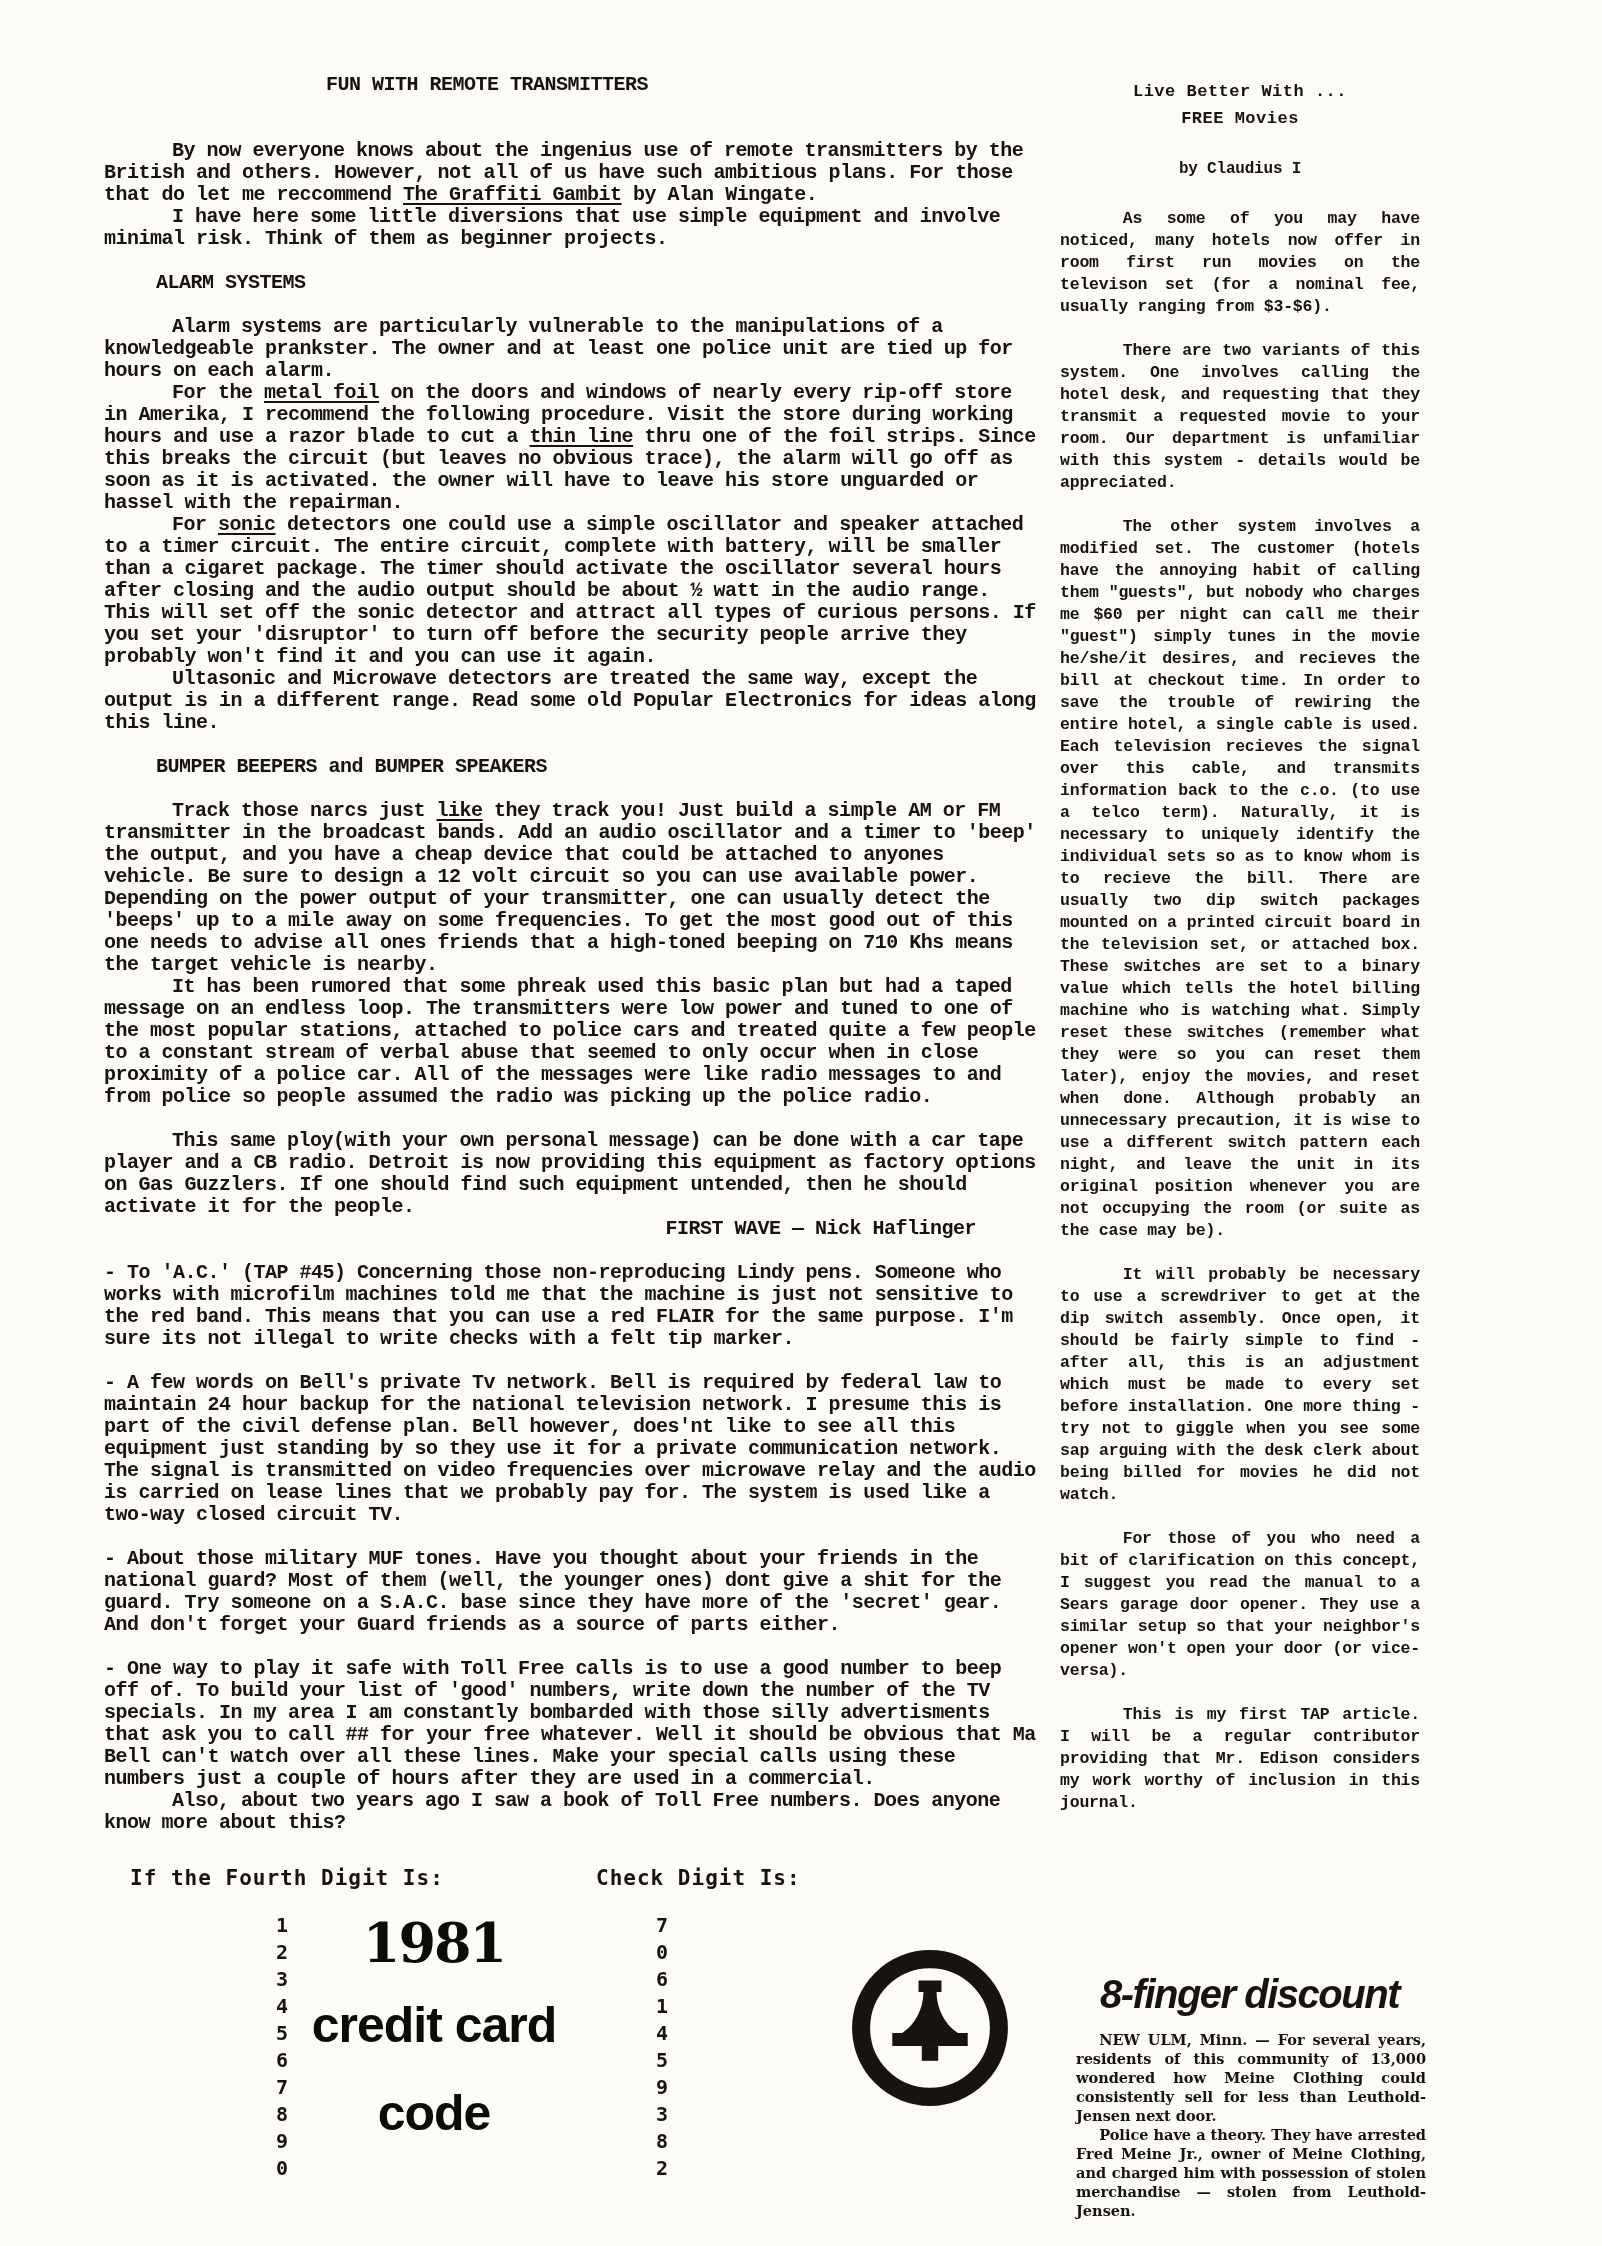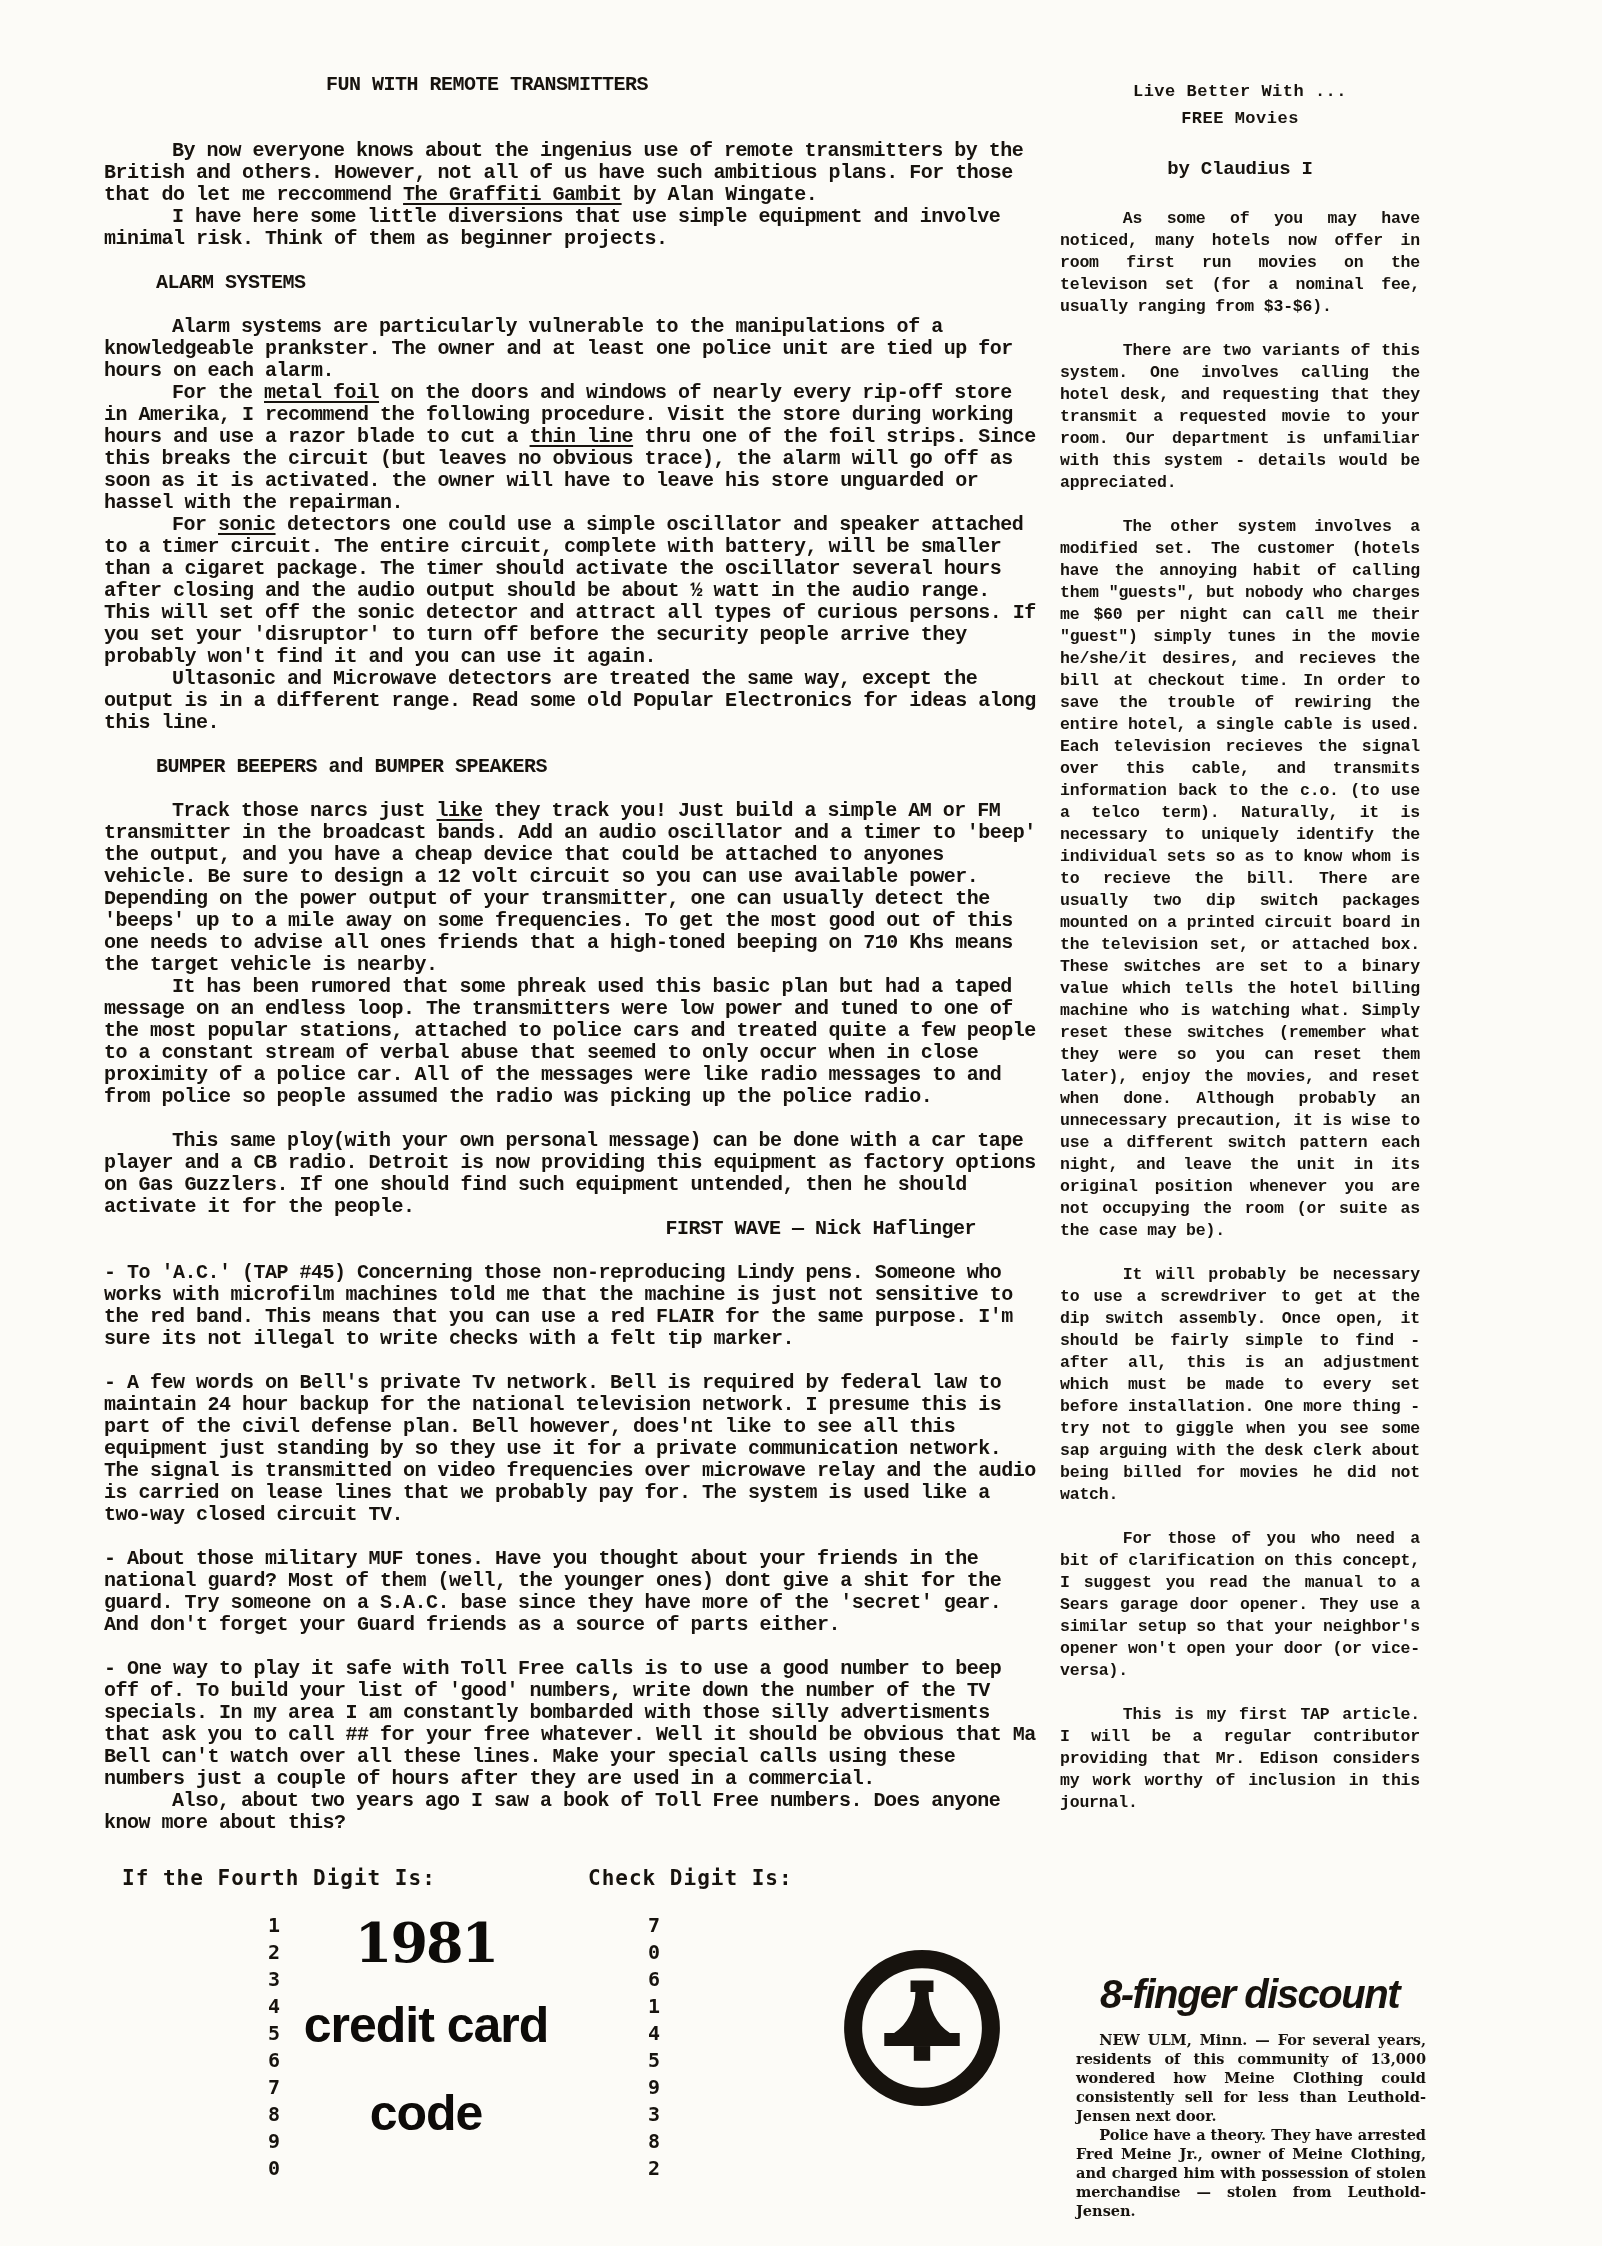--- a/index.html
+++ b/index.html
@@ -13,24 +13,24 @@
   .heading{padding-left:2.6em;}
   .indent{text-indent:3.4em;}
   .smallindent{text-indent:0.8em;}
   .hang{text-indent:0;}
   .signature{text-align:right;padding-right:64px;}
   .u{text-decoration:underline;text-underline-offset:3px;}
   
   .right-col{position:absolute;left:1060px;top:78px;width:360px;font-size:16.5px;line-height:22px;
              text-align:justify;letter-spacing:-0.2px;}
   .rc-title{ text-align:center;font-size:17px;line-height:27px;letter-spacing:0.5px;text-indent:0;}
-  .rc-byline{text-align:center;font-size:19px;margin:26px 0 28px;}
+  .rc-byline{text-align:center;font-size:16px;margin:26px 0 28px;}
   .right-col .para{text-indent:3.8em;}
   
-  .code-section{position:absolute;left:96px;top:1852px;width:950px;height:360px;
+  .code-section{position:absolute;left:104px;top:1852px;width:950px;height:360px;
                 font-family:"DejaVu Sans Mono",monospace;font-weight:700;}
   .ct-h-left{position:absolute;left:26px;top:14px;font-size:21px;letter-spacing:1px;}
   .ct-h-right{position:absolute;left:492px;top:14px;font-size:21px;letter-spacing:1px;}
   .ct-digits{position:absolute;top:60px;font-size:20px;line-height:27px;text-align:center;}
   .ct-digits.dleft{left:172px;}
   .ct-digits.dright{left:552px;}
   .ct-center{position:absolute;left:180px;top:52px;width:300px;text-align:center;color:#0d0b09;}
   .ct-year{font-family:"DejaVu Serif",serif;font-weight:700;font-size:54px;line-height:78px;letter-spacing:-2px;}
   .ct-cc{font-family:"Liberation Sans",sans-serif;font-weight:700;font-size:50px;line-height:50px;margin-top:18px;letter-spacing:-1px;}
   .ct-code{font-family:"Liberation Sans",sans-serif;font-weight:700;font-size:50px;line-height:50px;margin-top:38px;letter-spacing:-1px;}

